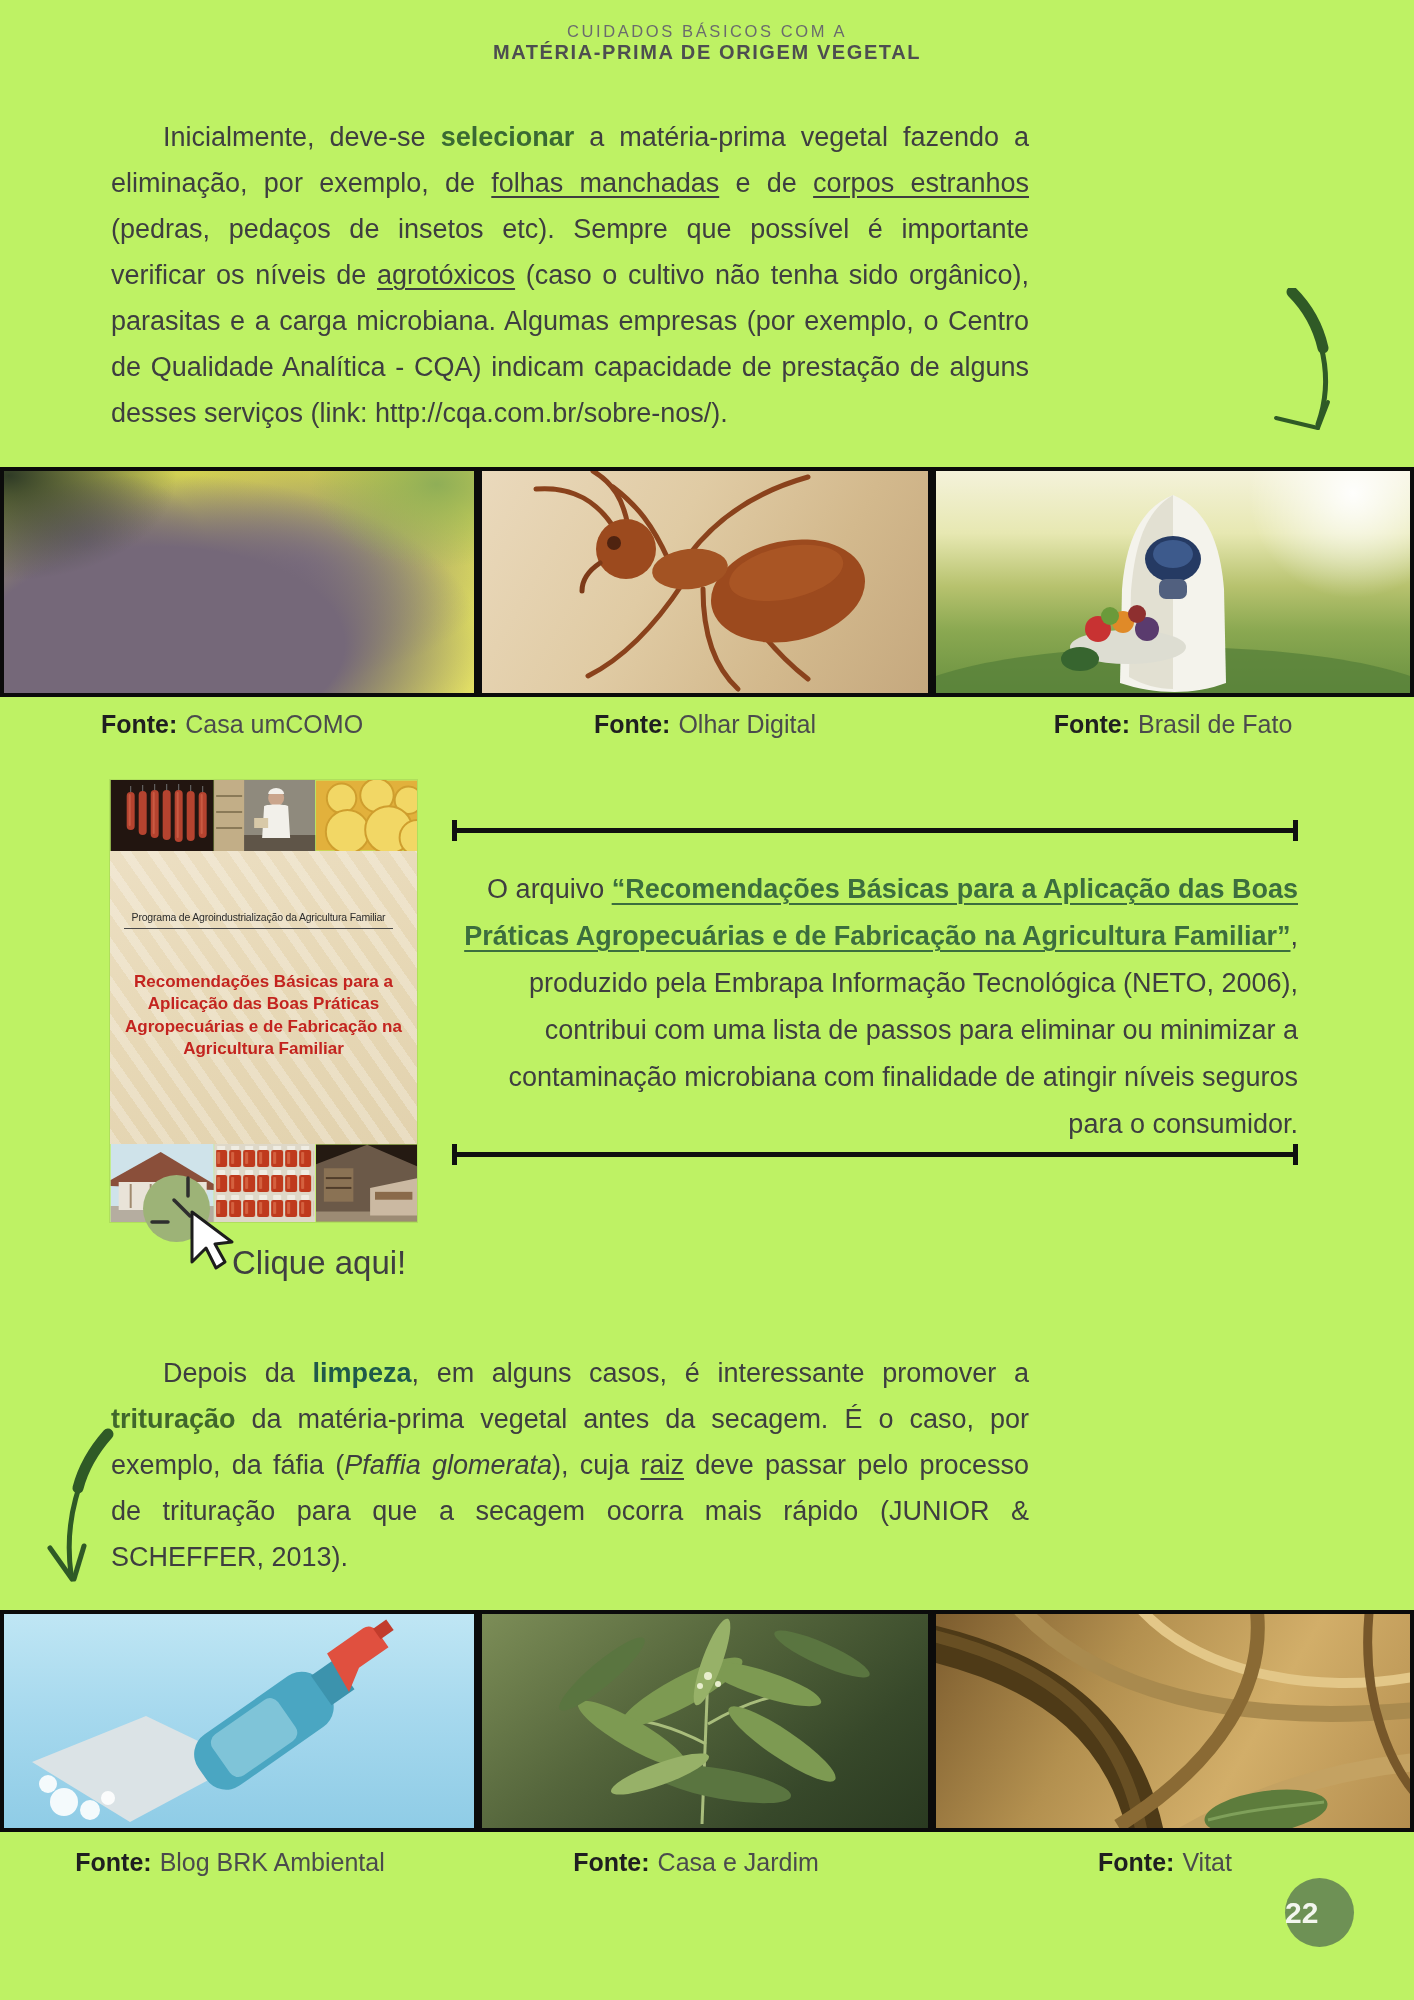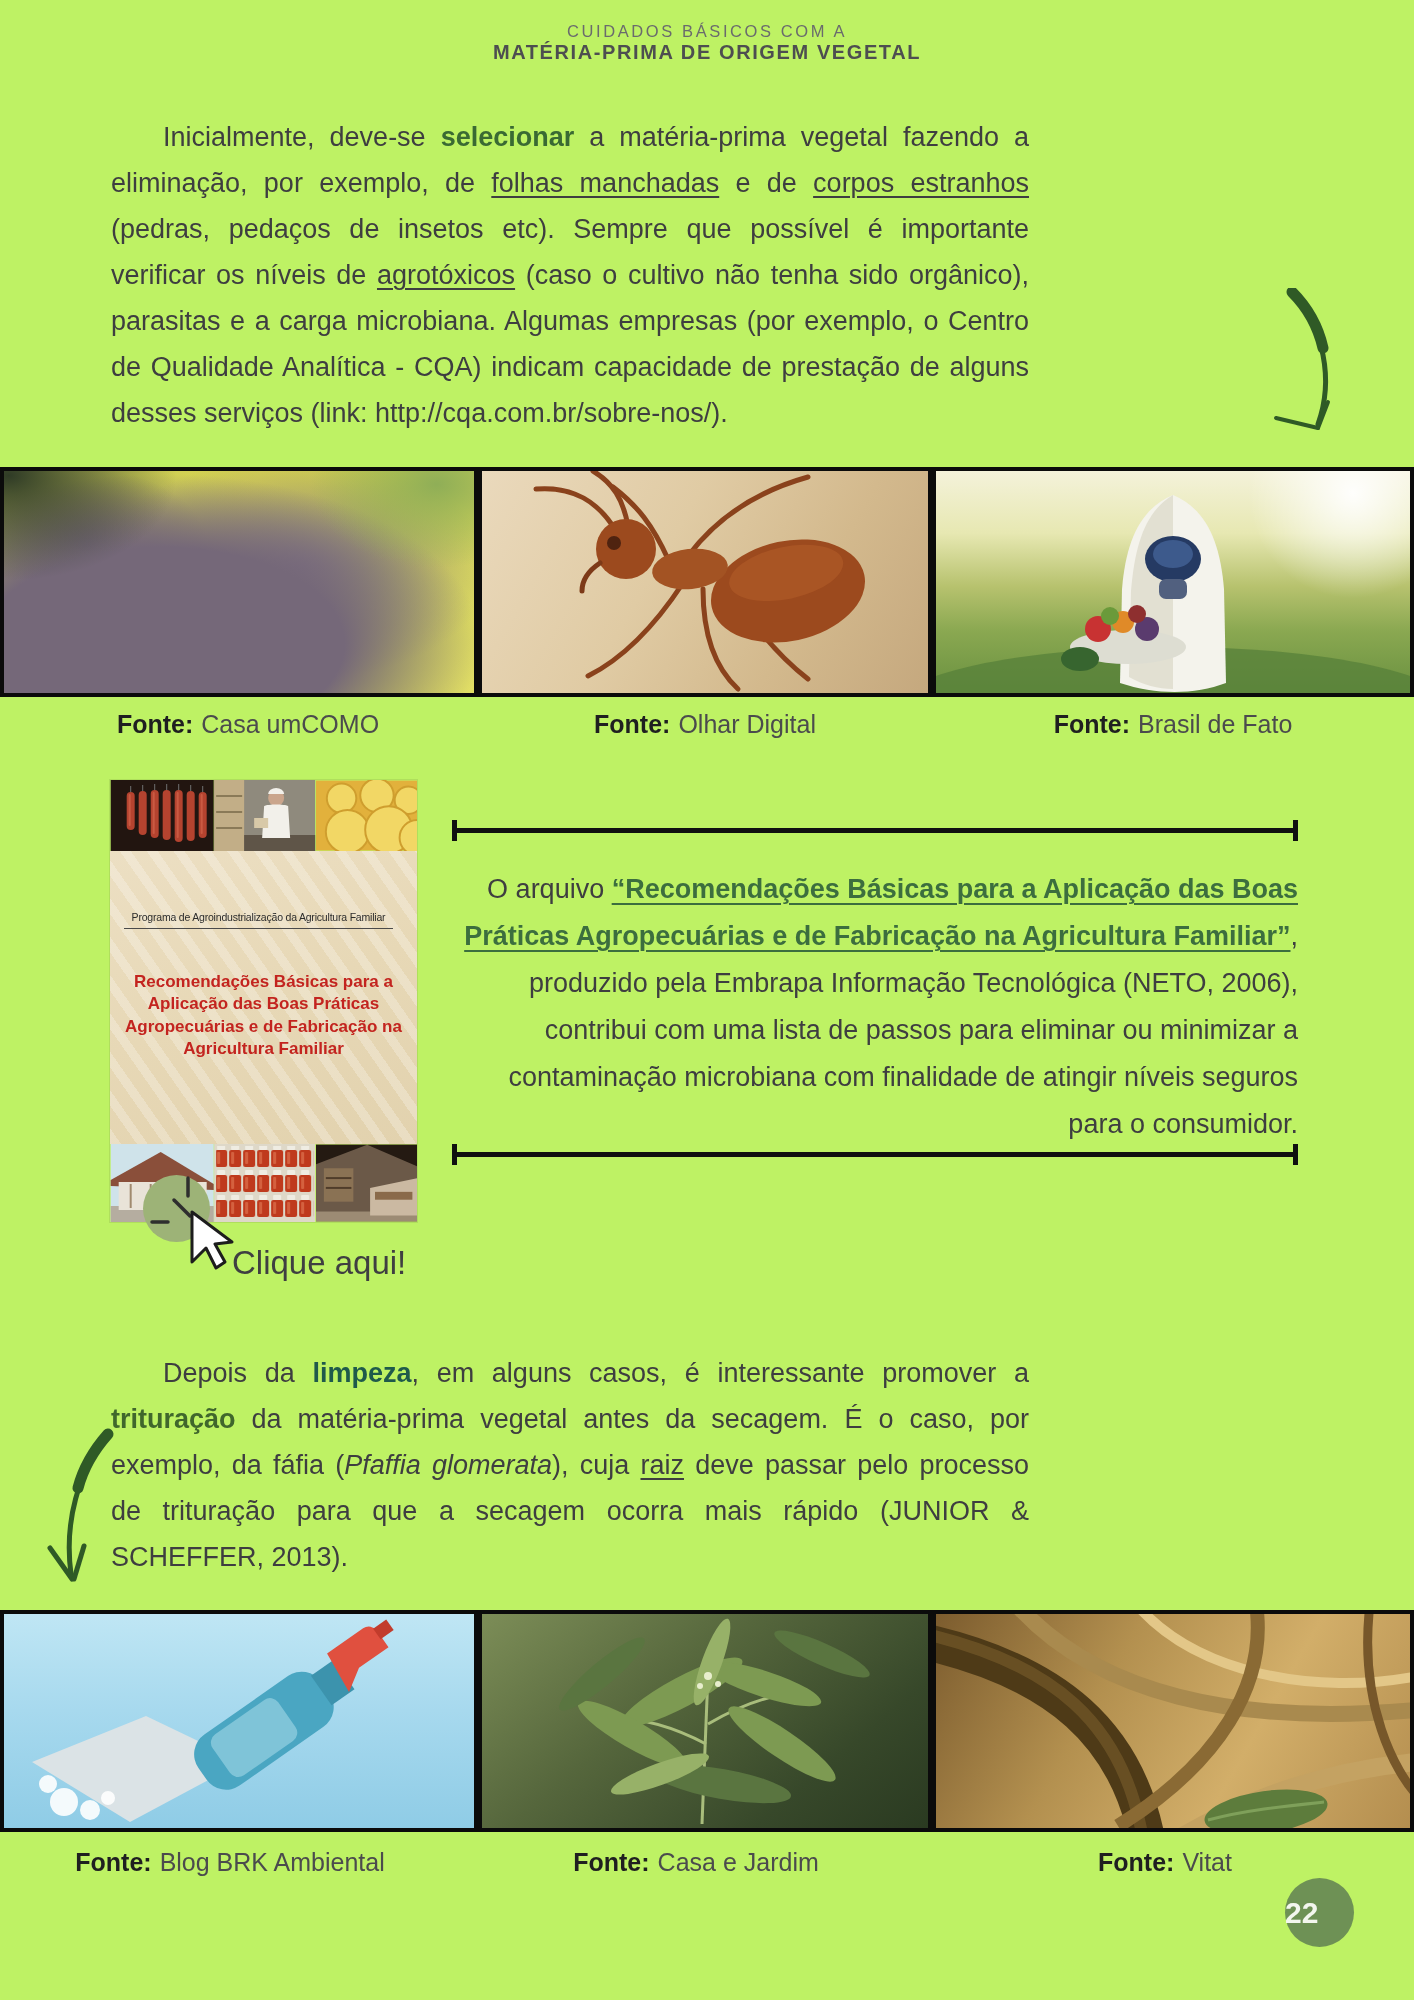--- a/index.html
+++ b/index.html
@@ -148,21 +148,21 @@
       <ellipse cx="196" cy="176" rx="58" ry="17" fill="#ddddd2"></ellipse>
       <circle cx="166" cy="158" r="13" fill="#c83232"></circle>
       <circle cx="191" cy="151" r="11" fill="#e08a28"></circle>
       <circle cx="215" cy="158" r="12" fill="#5a3b6e"></circle>
       <circle cx="178" cy="145" r="9" fill="#6a9a3a"></circle>
       <circle cx="205" cy="143" r="9" fill="#8e2f2f"></circle>
       <ellipse cx="148" cy="188" rx="19" ry="12" fill="#37652f"></ellipse>
     </svg>
   </div>
 
-  <div class="caption caps1" style="left:248px;">
+  <div class="caption caps1" style="left:232px;">
     <span class="cap-label">Fonte:</span><span class="cap-src">Casa umCOMO</span>
   </div>
   <div class="caption caps1" style="left:705px;">
     <span class="cap-label">Fonte:</span><span class="cap-src">Olhar Digital</span>
   </div>
   <div class="caption caps1" style="left:1173px;">
     <span class="cap-label">Fonte:</span><span class="cap-src">Brasil de Fato</span>
   </div>
 
   <div class="book">

